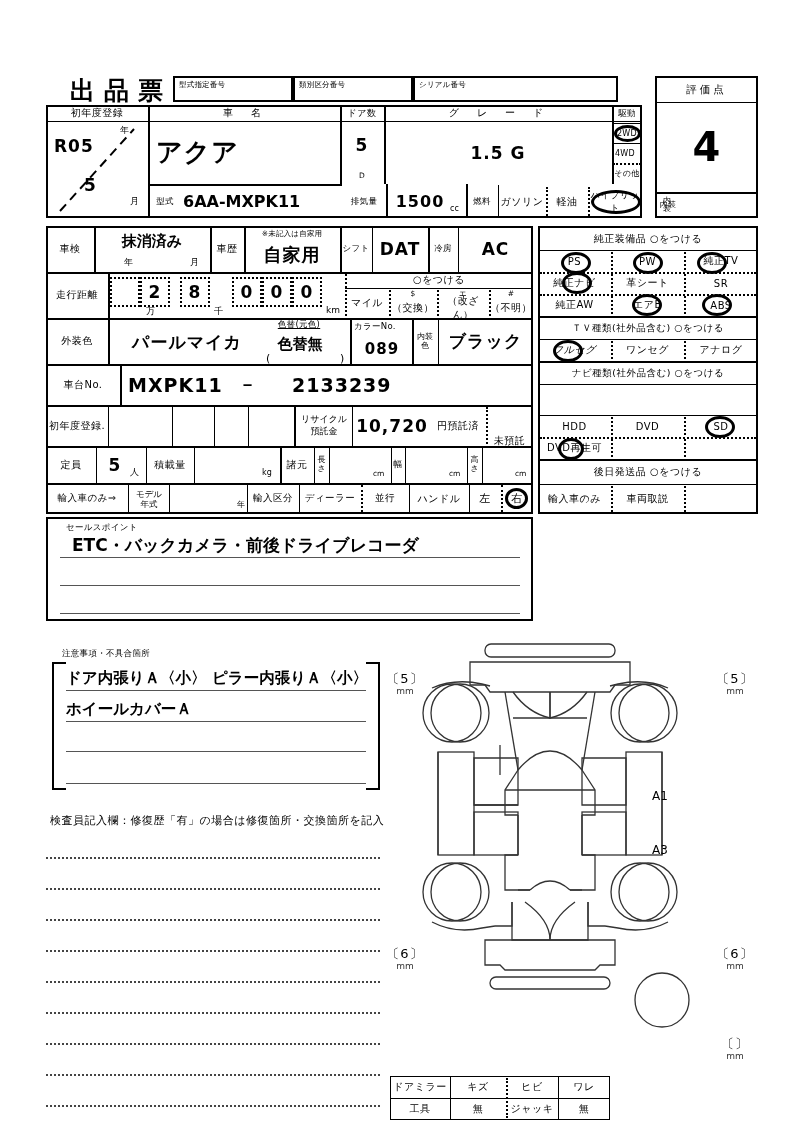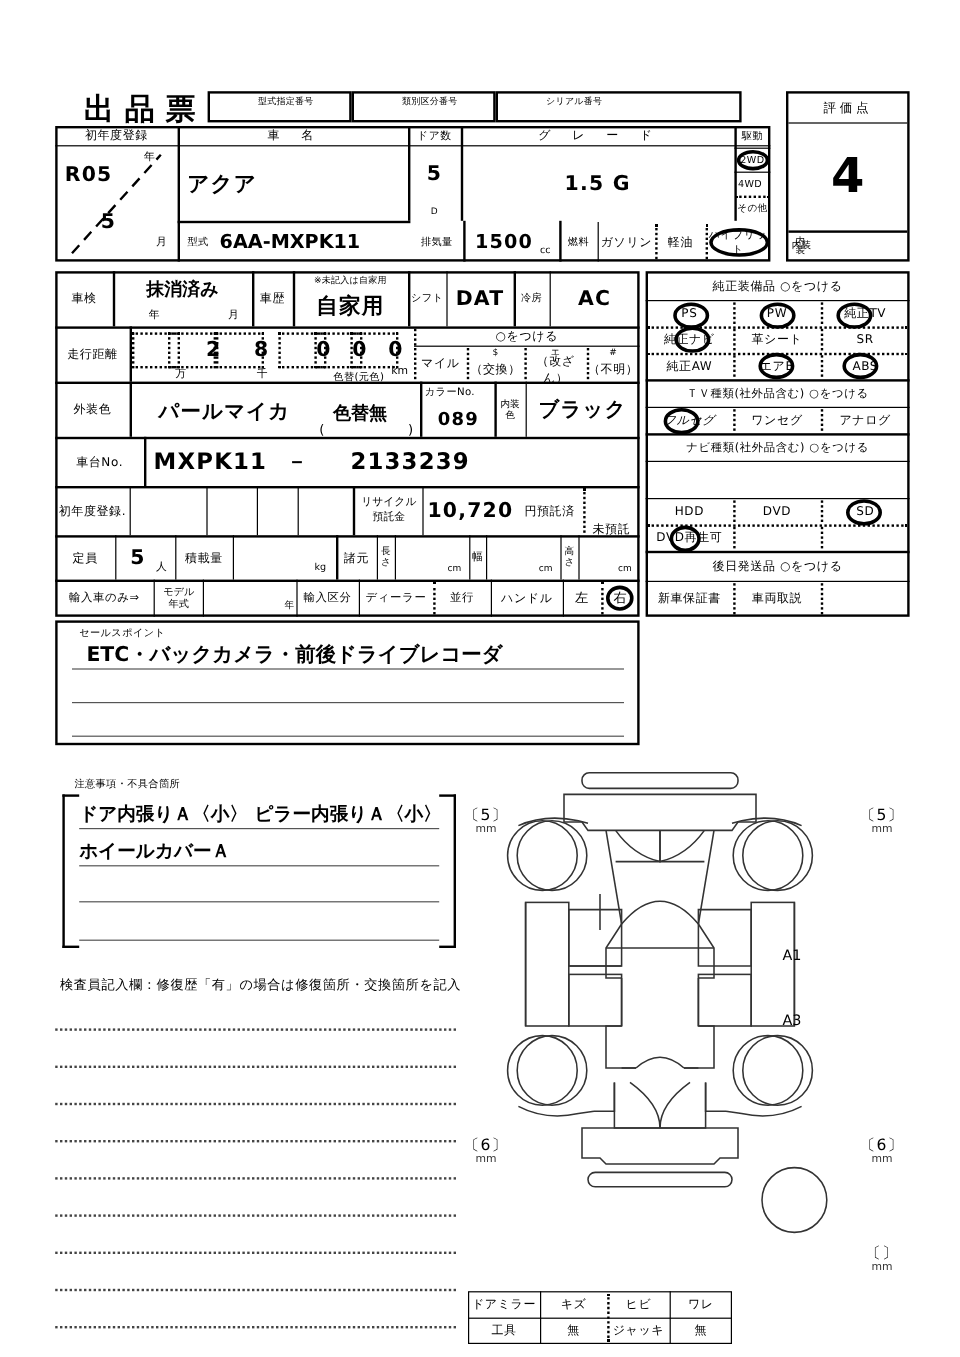--- a/index.html
+++ b/index.html
@@ -6,21 +6,21 @@
   body{
     width:800px;height:1131px;
     font-family:"DejaVu Sans","Liberation Sans",sans-serif;
     color:#000;
     position:relative;
     overflow:hidden;
   }
   .sheet{position:absolute;left:0;top:0;width:800px;height:1131px;}
 
   
-  .bx{position:absolute;box-sizing:border-box;padding-left:36px;}
+  .bx{position:absolute;box-sizing:border-box;}
   .b-all{border:2px solid #000;}
   .ctr{display:flex;align-items:center;justify-content:center;text-align:center;}
   .lft{display:flex;align-items:center;justify-content:flex-start;}
 
   .lbl{font-size:10px;letter-spacing:.5px;}
   .lbl-s{font-size:8.5px;letter-spacing:.3px;}
   .lbl-xs{font-size:7.5px;letter-spacing:.2px;}
   .val{font-size:17px;font-weight:bold;letter-spacing:1px;}
   .val-s{font-size:14px;font-weight:bold;}
   .val-xl{font-size:40px;font-weight:bold;}
@@ -97,21 +97,21 @@
 
   <svg style="position:absolute;left:46px;top:121px;" width="102" height="97">
     <line x1="14" y1="90" x2="88" y2="8" stroke="#000" stroke-width="2" stroke-dasharray="9,6"></line>
   </svg>
   <div style="position:absolute;left:54px;top:136px;" class="val">R05</div>
   <div style="position:absolute;left:120px;top:124px;font-size:9px;">年</div>
   <div style="position:absolute;left:84px;top:175px;" class="val">5</div>
   <div style="position:absolute;left:130px;top:195px;font-size:9px;">月</div>
 
   <div class="ctr lbl" style="position:absolute;left:148px;top:105px;width:192px;height:16px;letter-spacing:4px;">車　名</div>
-  <div class="lft val" style="position:absolute;left:156px;top:121px;width:184px;height:63px;font-size:18px;">アクア</div>
+  <div class="lft val" style="position:absolute;left:156px;top:121px;width:184px;height:63px;font-size:26px;">アクア</div>
   <div class="thk-v" style="left:340px;top:105px;height:79px;"></div>
   <div class="thk-h" style="left:148px;top:184px;width:194px;"></div>
 
   <div class="ctr lbl-s" style="position:absolute;left:149px;top:185px;width:32px;height:33px;">型式</div>
   <div class="lft val" style="position:absolute;left:183px;top:185px;width:158px;height:33px;font-size:16px;letter-spacing:0;">6AA-MXPK11</div>
 
   <div class="ctr lbl" style="position:absolute;left:340px;top:105px;width:44px;height:16px;font-size:9px;">ドア数</div>
   <div class="ctr val" style="position:absolute;left:340px;top:125px;width:44px;height:40px;">5</div>
   <div class="ctr lbl-xs" style="position:absolute;left:340px;top:168px;width:44px;height:14px;">D</div>
   <div class="thk-v" style="left:384px;top:105px;height:79px;"></div>
@@ -198,21 +198,21 @@
   <div style="position:absolute;left:489px;top:288px;width:44px;height:30px;">
     <div class="ctr lbl-xs" style="width:100%;height:11px;">#</div>
     <div class="ctr lbl" style="width:100%;height:18px;font-size:10px;">（不明）</div>
   </div>
 
   <div class="thk-h" style="left:46px;top:318px;width:487px;"></div>
 
   <div class="ctr lbl" style="position:absolute;left:46px;top:318px;width:62px;height:46px;">外装色</div>
   <div class="thk-v" style="left:108px;top:318px;height:46px;"></div>
   <div class="ctr val" style="position:absolute;left:112px;top:322px;width:150px;height:40px;font-size:17px;">パールマイカ</div>
-  <div class="ctr lbl-s" style="position:absolute;left:260px;top:308px;width:78px;height:14px;">色替(元色)</div>
+  <div class="ctr lbl-s" style="position:absolute;left:260px;top:318px;width:78px;height:14px;text-decoration:underline;">色替(元色)</div>
   <div class="ctr val-s" style="position:absolute;left:262px;top:334px;width:76px;height:20px;font-size:15px;">色替無</div>
   <div style="position:absolute;left:266px;top:352px;font-size:11px;">(</div>
   <div style="position:absolute;left:340px;top:352px;font-size:11px;">)</div>
   <div class="thk-v" style="left:350px;top:318px;height:46px;"></div>
   <div class="lft lbl-s" style="position:absolute;left:354px;top:320px;width:60px;height:14px;">カラーNo.</div>
   <div class="ctr val" style="position:absolute;left:352px;top:336px;width:60px;height:26px;font-size:15px;">089</div>
   <div class="thk-v" style="left:412px;top:318px;height:46px;"></div>
   <div style="position:absolute;left:413px;top:325px;width:24px;height:32px;display:flex;align-items:center;justify-content:center;font-size:8px;line-height:9px;text-align:center;">内装<br>色</div>
   <div class="sol-v" style="left:438px;top:318px;height:46px;"></div>
   <div class="ctr val" style="position:absolute;left:438px;top:318px;width:95px;height:46px;font-size:17px;">ブラック</div>
@@ -360,21 +360,21 @@
   <div class="omark" style="left:558px;top:438px;width:26px;height:22px;"></div>
   <div class="dot-v" style="left:611px;top:439px;height:18px;"></div>
   <div class="bx" style="left:611px;top:437px;width:73px;height:22px;"></div>
   <div class="dot-v" style="left:684px;top:439px;height:18px;"></div>
   <div class="bx" style="left:684px;top:437px;width:74px;height:22px;"></div>
 
   <div class="thk-h" style="left:538px;top:459px;width:220px;"></div>
 
   <div class="ctr lbl" style="position:absolute;left:538px;top:460px;width:220px;height:24px;font-size:10px;">後日発送品 ○をつける</div>
   <div class="sol-h" style="left:538px;top:484px;width:220px;"></div>
-  <div class="ctr lbl" style="position:absolute;left:538px;top:484px;width:73px;height:30px;font-size:10px;">新車保証書</div>
+  <div class="ctr lbl" style="position:absolute;left:538px;top:484px;width:73px;height:30px;font-size:10px;">輸入車のみ</div>
   <div class="dot-v" style="left:611px;top:486px;height:26px;"></div>
   <div class="ctr lbl" style="position:absolute;left:611px;top:484px;width:73px;height:30px;font-size:10px;">車両取説</div>
   <div class="dot-v" style="left:684px;top:486px;height:26px;"></div>
   <div class="bx" style="left:684px;top:484px;width:74px;height:30px;"></div>
 
   <div class="bx b-all" style="left:46px;top:517px;width:487px;height:104px;"></div>
   <div class="lbl-s" style="position:absolute;left:66px;top:522px;">セールスポイント</div>
   <div class="val" style="position:absolute;left:72px;top:534px;font-size:17px;letter-spacing:0;">ETC・バックカメラ・前後ドライブレコーダ</div>
   <div class="uline" style="left:60px;top:557px;width:460px;"></div>
   <div class="uline" style="left:60px;top:585px;width:460px;"></div>

